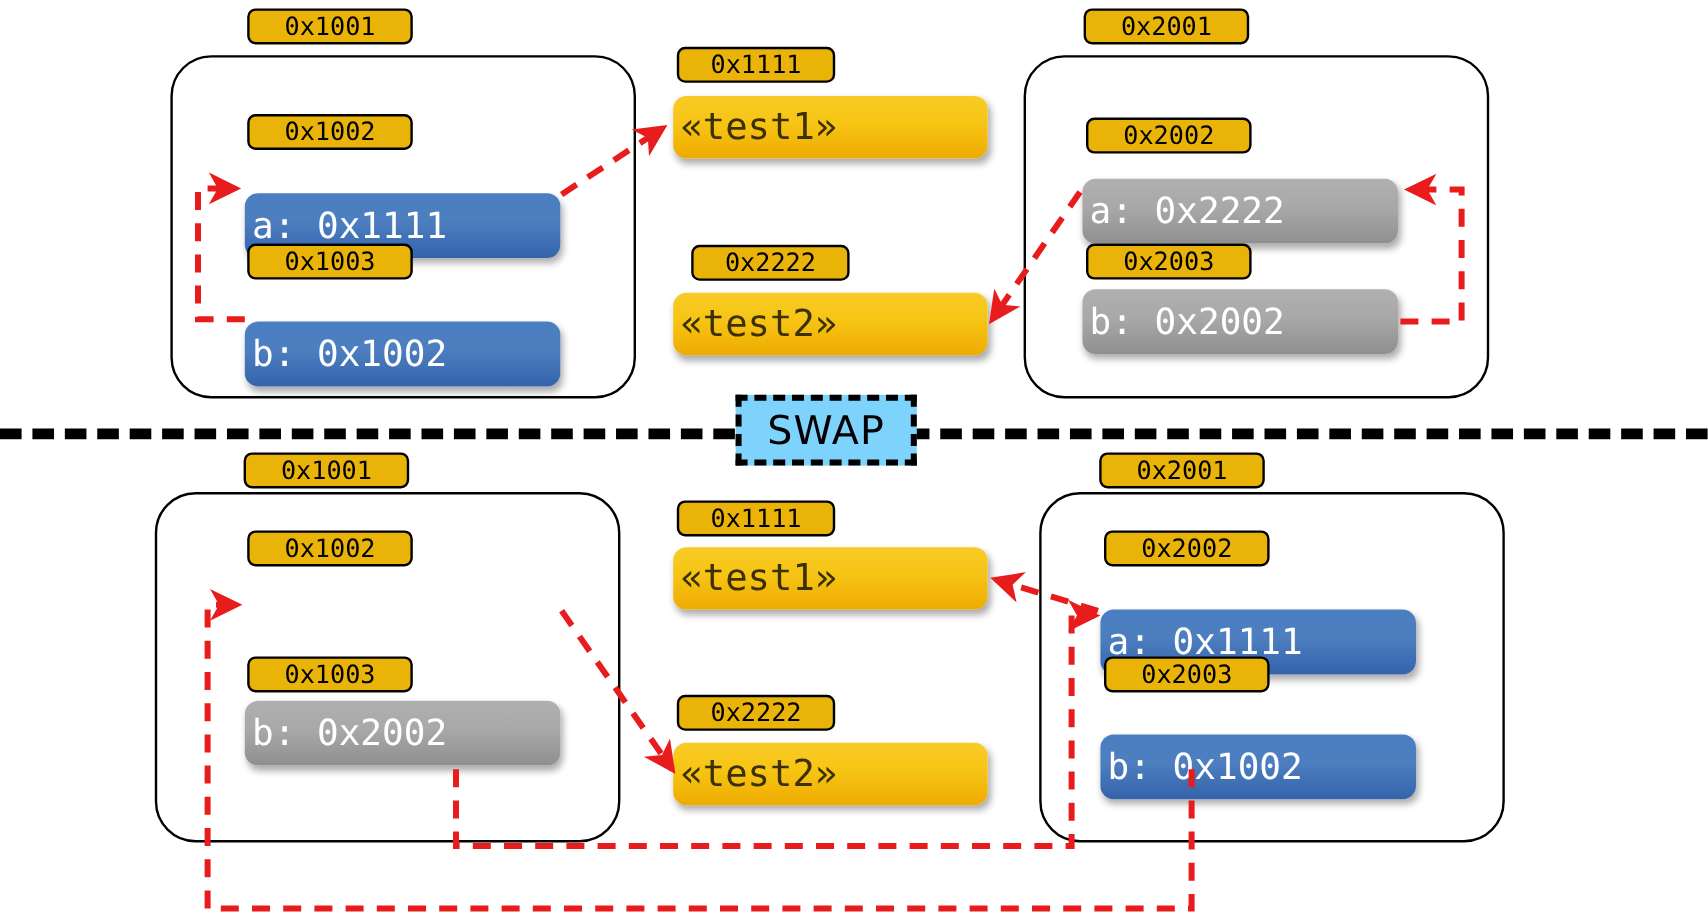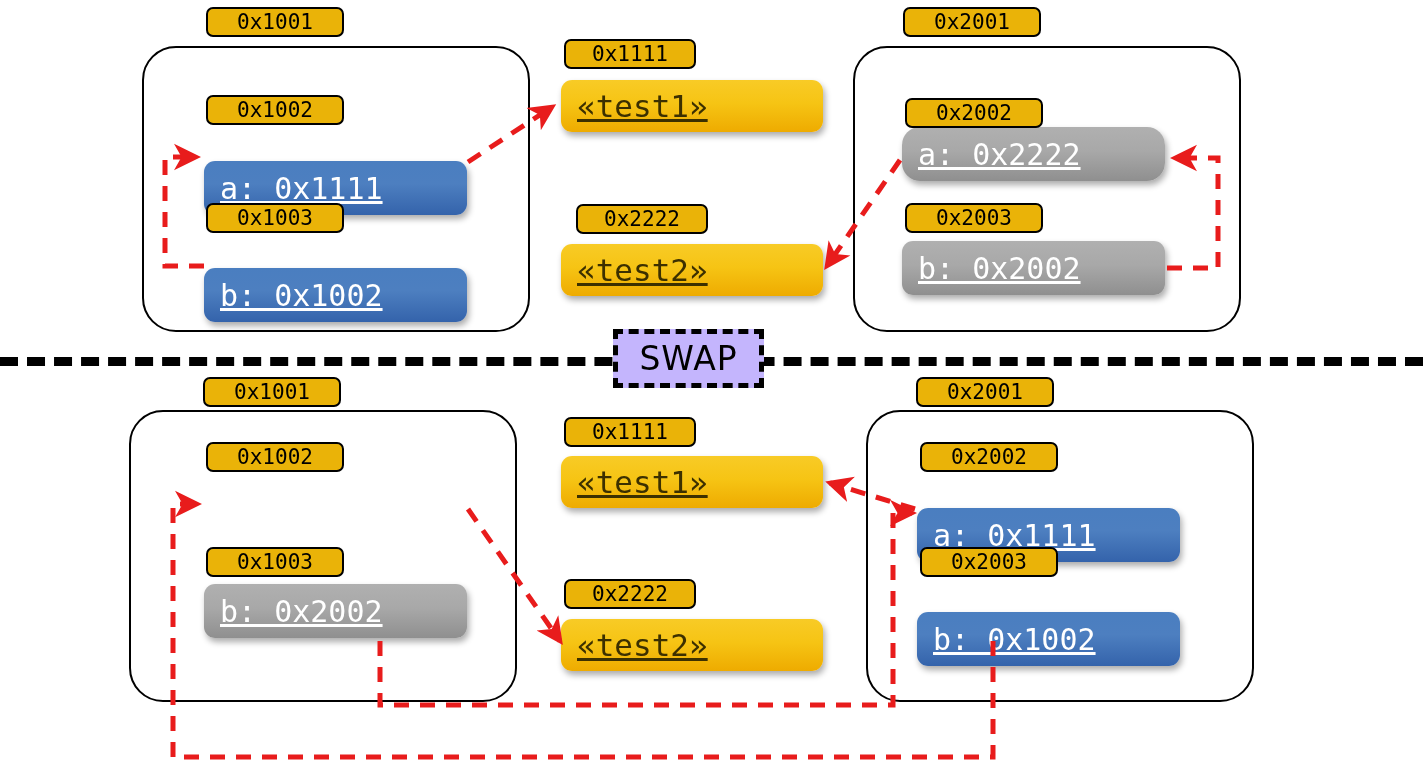--- a/index.html
+++ b/index.html
@@ -30,29 +30,28 @@
     background:#fff;
     z-index:1;
     box-sizing:border-box;
   }
 
   
   .cell{
     position:absolute;
     border-radius:11px;
     display:flex;align-items:center;
-    padding-left:16px;
+    padding-left:6px;
     font-family:"DejaVu Sans Mono",monospace;
     font-size:30px;
     color:#ffffff;
     box-shadow:2px 4px 6px rgba(0,0,0,0.33);
     z-index:5;
     box-sizing:border-box;
     white-space:pre;
-    text-decoration:underline;
   }
   .cell.blue{
     background:linear-gradient(180deg,#4a7ec0 0%,#4d7fc0 42%,#3463ab 100%);
     margin-top:28px;
   }
   .cell.gray{
     background:linear-gradient(180deg,#b0b0b0 0%,#a8a8a8 45%,#8f8f8f 100%);
   }
   .cell.yellow{
     background:linear-gradient(180deg,#f8cb26 0%,#f6c414 45%,#eeab00 100%);
@@ -63,21 +62,21 @@
   
   .divider{
     position:absolute;
     left:0;width:1423px;height:0;
     border-top:9px dashed #000;
     z-index:2;
   }
   .swapbox{
     position:absolute;
     border:5px dashed #000;
-    background:#c4b5fd;
+    background:#7dd3fc;
     display:flex;align-items:center;justify-content:center;
     font-family:"DejaVu Sans",sans-serif;
     font-size:33px;
     color:#000;
     letter-spacing:1px;
     z-index:4;
     box-sizing:border-box;
   }
 
   
@@ -105,21 +104,21 @@
   <div class="addr" style="left:564px;top:39px;width:132px;">0x1111</div>
   <div class="cell yellow" style="left:561px;top:80px;width:262px;height:52px;">«test1»</div>
 
   <div class="addr" style="left:576px;top:204px;width:132px;">0x2222</div>
   <div class="cell yellow" style="left:561px;top:244px;width:262px;height:52px;">«test2»</div>
 
   <div class="frame" style="left:853px;top:46px;width:388px;height:286px;"></div>
   <div class="addr" style="left:903px;top:7px;width:138px;">0x2001</div>
 
   <div class="addr" style="left:905px;top:98px;width:138px;">0x2002</div>
-  <div class="cell gray" style="left:902px;top:127px;width:263px;height:54px;border-radius:18px;">a: 0x2222</div>
+  <div class="cell gray" style="left:902px;top:149px;width:263px;height:54px;">a: 0x2222</div>
 
   <div class="addr" style="left:905px;top:203px;width:138px;">0x2003</div>
   <div class="cell gray" style="left:902px;top:241px;width:263px;height:54px;">b: 0x2002</div>
 
   <div class="divider" style="top:357px;"></div>
   <div class="swapbox" style="left:613px;top:329px;width:151px;height:59px;">SWAP</div>
 
   <div class="frame" style="left:129px;top:410px;width:388px;height:292px;"></div>
   <div class="addr" style="left:203px;top:377px;width:138px;">0x1001</div>
 

